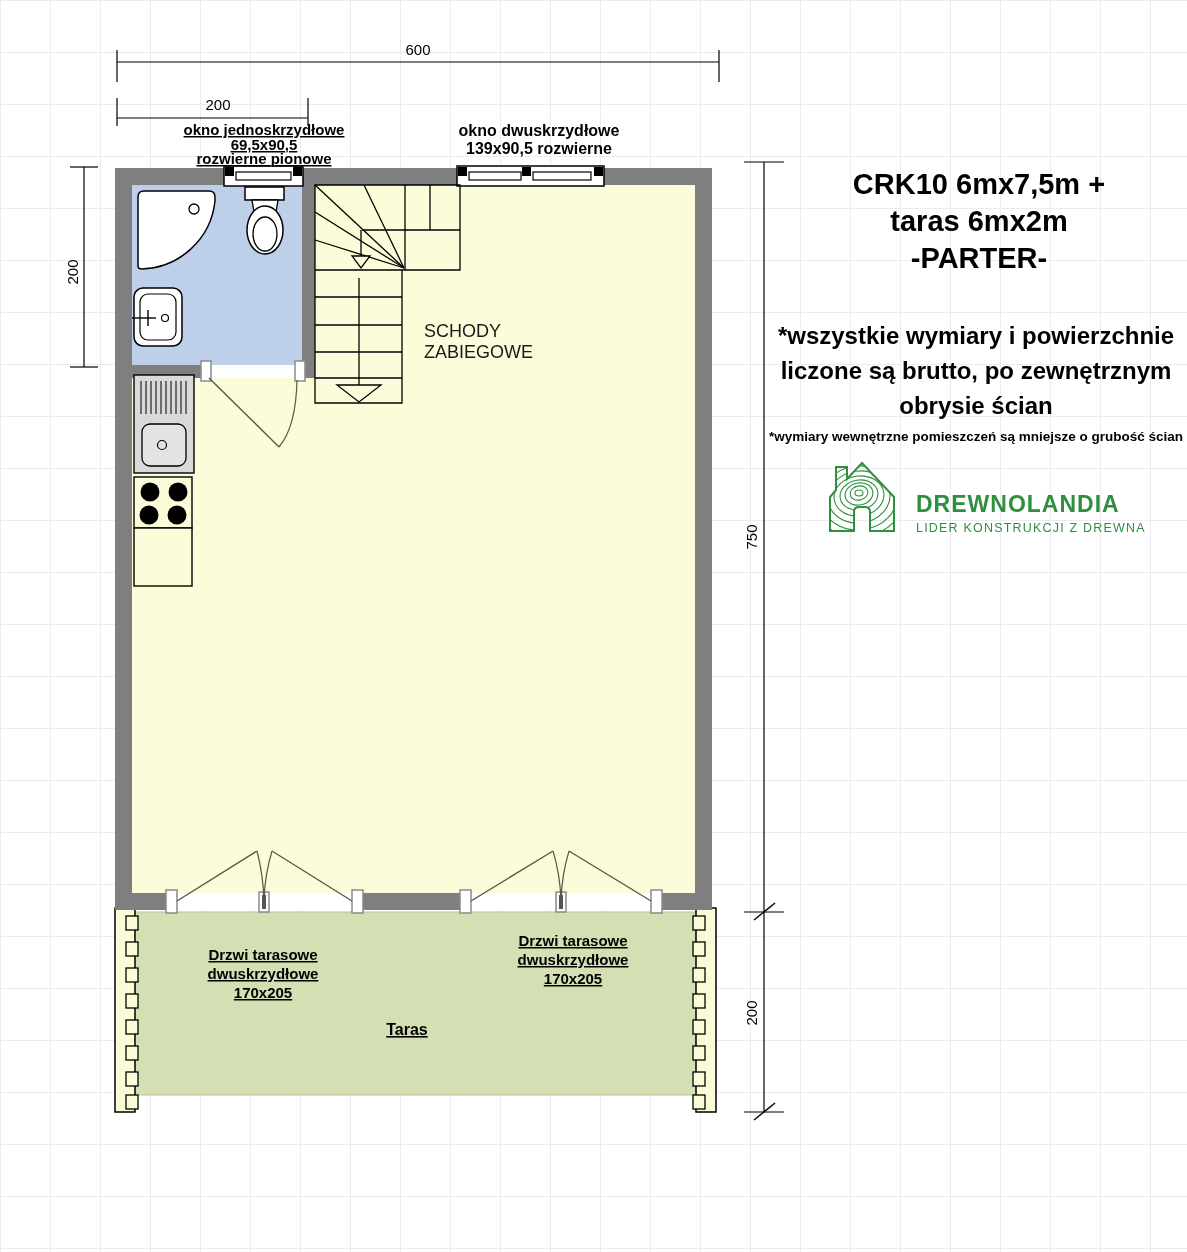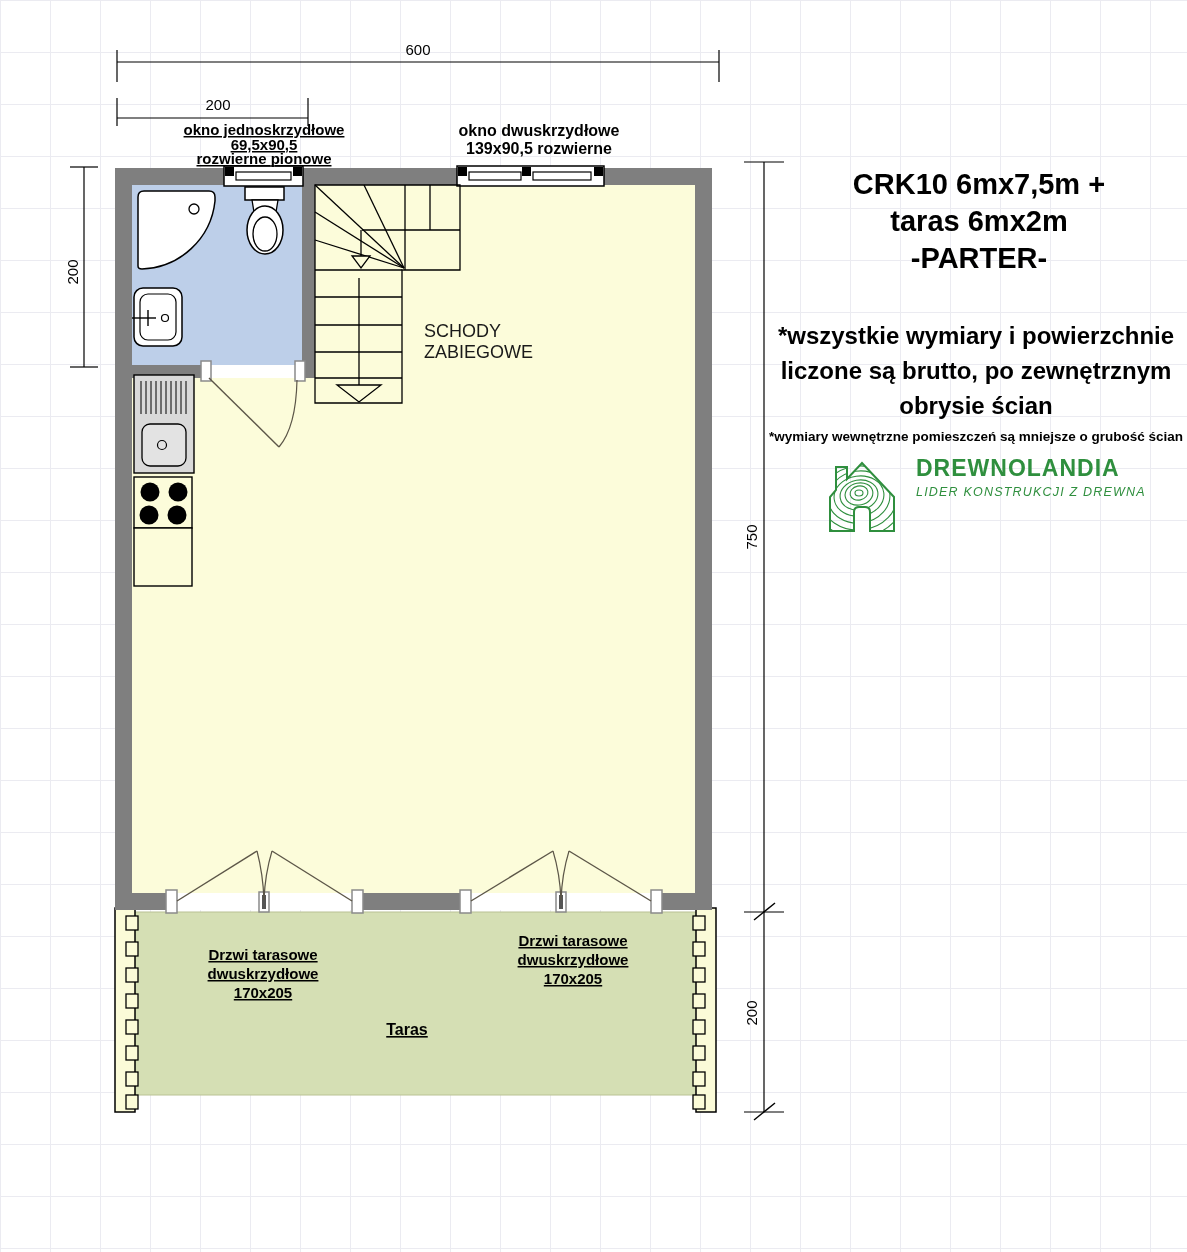--- a/index.html
+++ b/index.html
@@ -25,21 +25,21 @@
     text-align:center;font-size:29px;font-weight:bold;line-height:37px;color:#000;
   }
   .note-main{
     position:absolute;left:736px;top:318px;width:456px;
     text-align:center;font-size:24px;font-weight:bold;line-height:35px;color:#000;
   }
   .note-secondary{
     position:absolute;left:736px;top:429px;width:456px;
     text-align:center;font-size:13.5px;font-weight:bold;color:#000;
   }
-  .logo-row{position:absolute;left:810px;top:455px;display:flex;align-items:flex-start;gap:14px;}
+  .logo-row{position:absolute;left:810px;top:455px;display:flex;align-items:flex-end;gap:14px;}
   .logo-text-name{font-size:23px;font-weight:bold;letter-spacing:1px;}
   .logo-text-tagline{font-size:12.5px;letter-spacing:1.2px;margin-top:3px;}
 </style>
 </head>
 <body>
 
 <div id="stage">
 <svg width="1187" height="1252" viewBox="0 0 1187 1252">
 
   <g>
@@ -293,16 +293,16 @@
       <ellipse cx="37" cy="41" rx="25" ry="20" transform="rotate(-8 37 41)"></ellipse>
       <ellipse cx="37" cy="42" rx="31" ry="26" transform="rotate(-8 37 42)"></ellipse>
       <ellipse cx="37" cy="43" rx="38" ry="32" transform="rotate(-6 37 43)"></ellipse>
       <ellipse cx="37" cy="44" rx="45" ry="38" transform="rotate(-6 37 44)"></ellipse>
       <ellipse cx="37" cy="45" rx="52" ry="45" transform="rotate(-5 37 45)"></ellipse>
     </g>
     <path d="M8,42 L8,76 L32,76 L32,57 Q32,52 37,52 L43,52 Q48,52 48,57 L48,76 L72,76 L72,42 L40,8 L25,24 L25,12 L14,12 L14,35 Z" fill="none" stroke="#2f8f3e" stroke-width="2"></path>
   </svg>
   <div>
     <div class="logo-text-name" style="color:#2f8f3e;">DREWNOLANDIA</div>
-    <div class="logo-text-tagline" style="color:#2f8f3e;font-style:italic;">LIDER KONSTRUKCJI Z DREWNA</div>
+    <div class="logo-text-tagline" style="color:#2f8f3e;">LIDER KONSTRUKCJI Z DREWNA</div>
   </div>
 </div>
 </div>
 
 </body></html>

